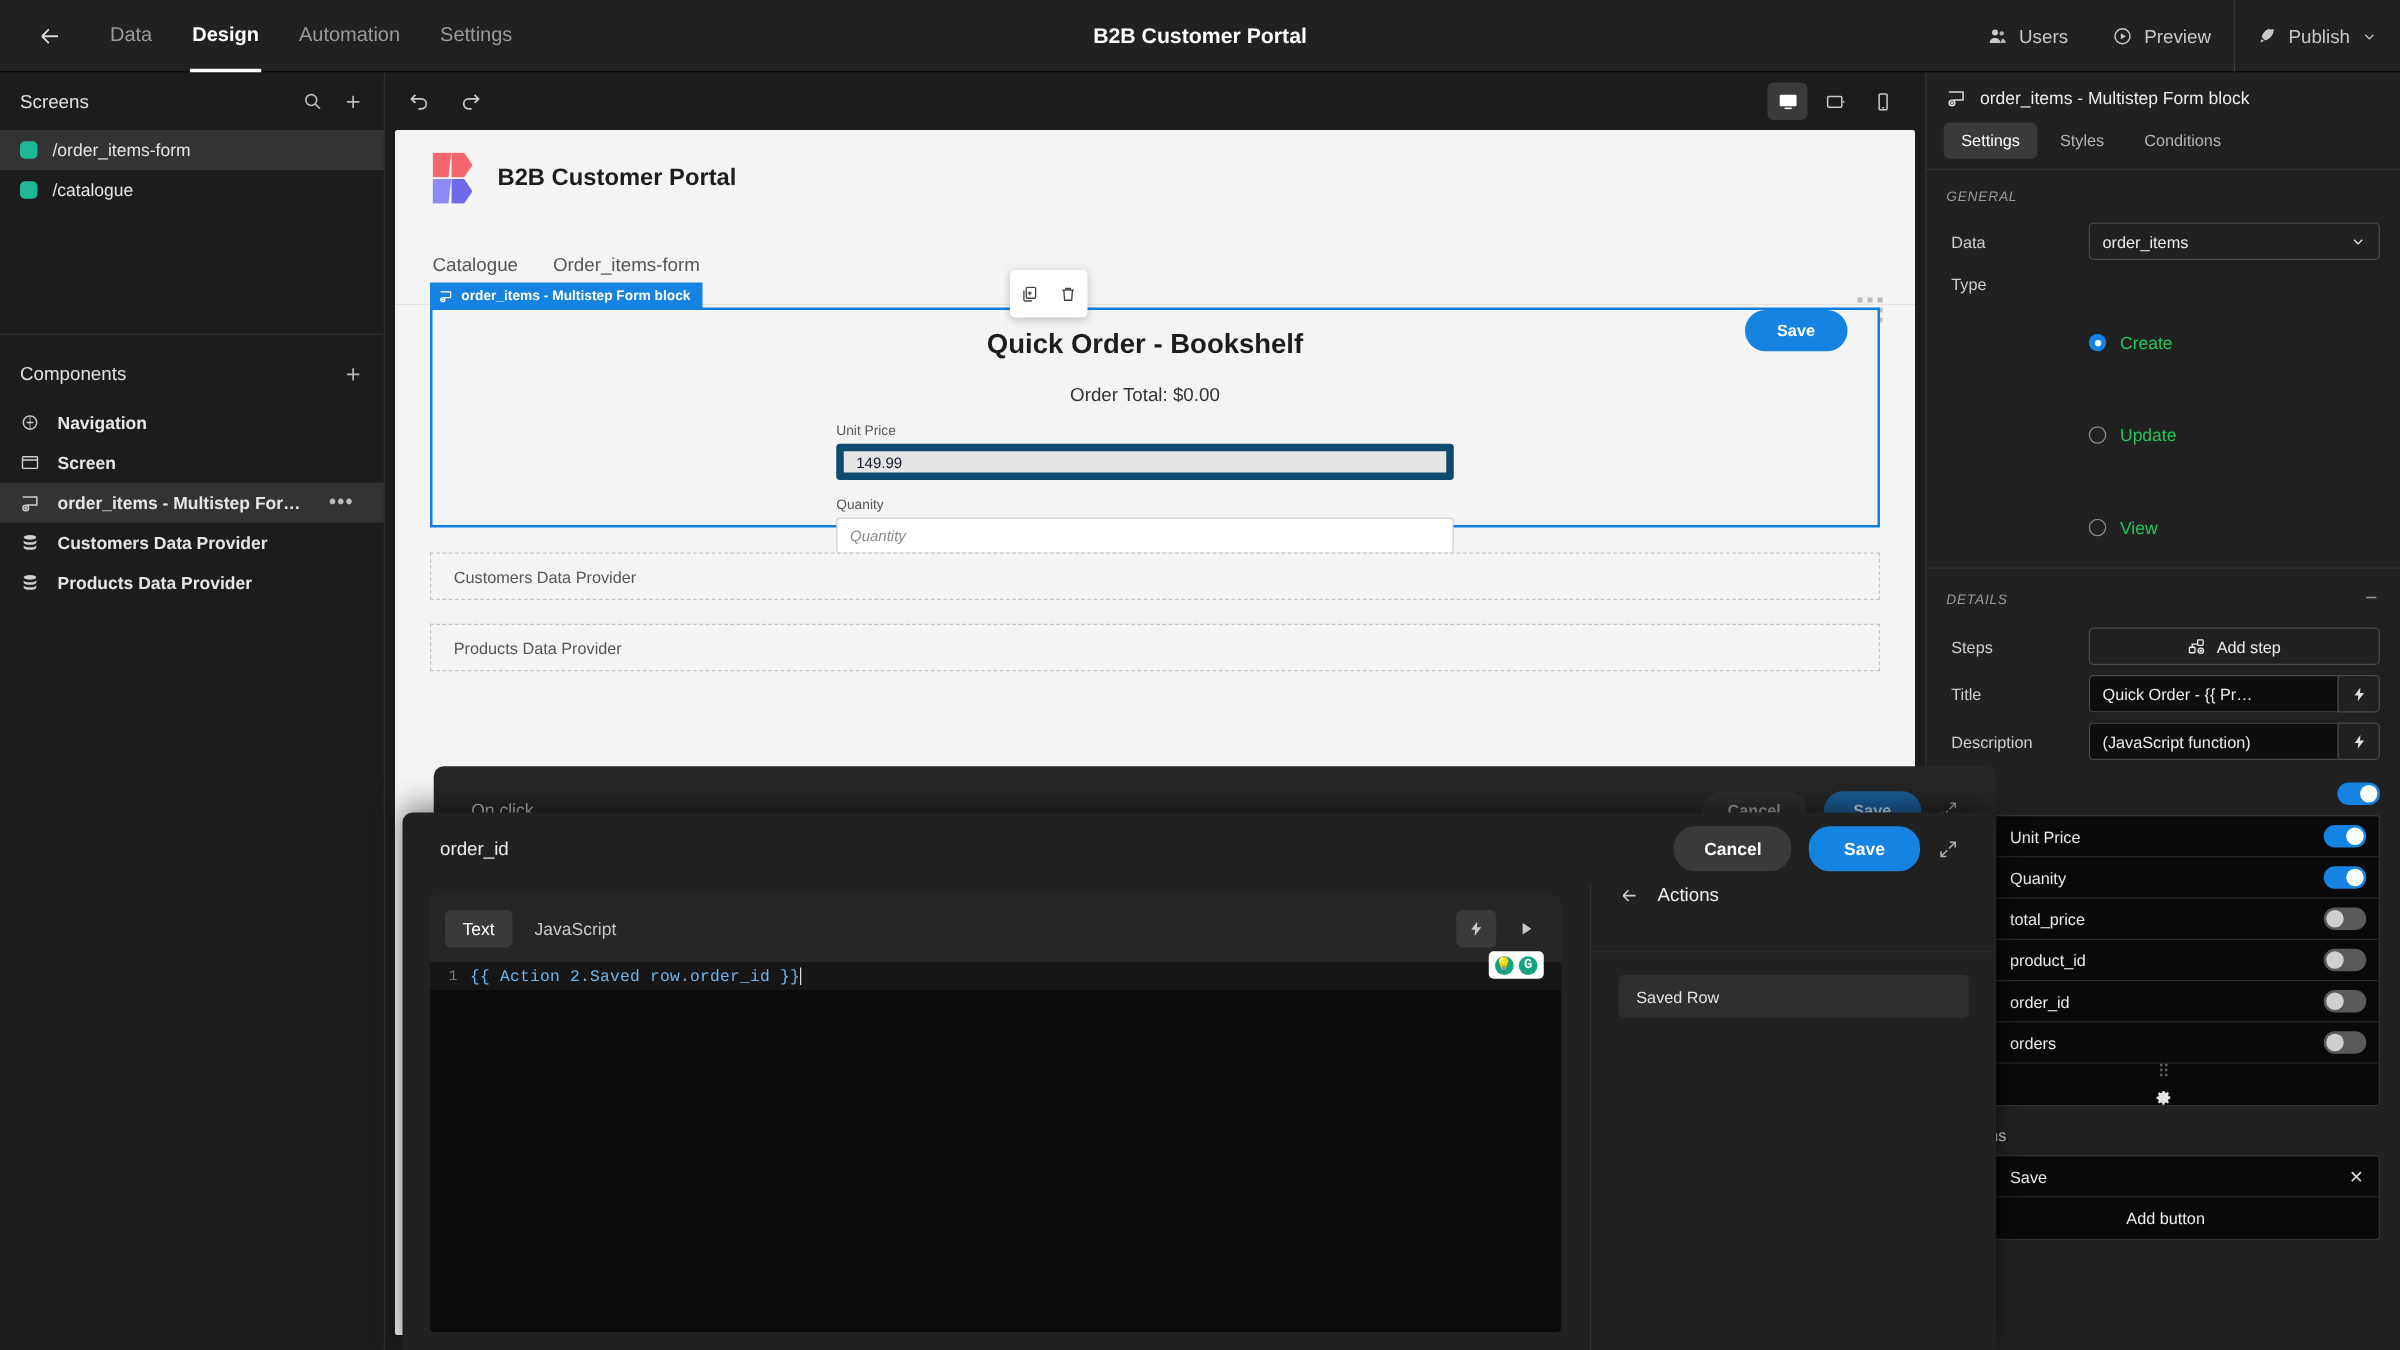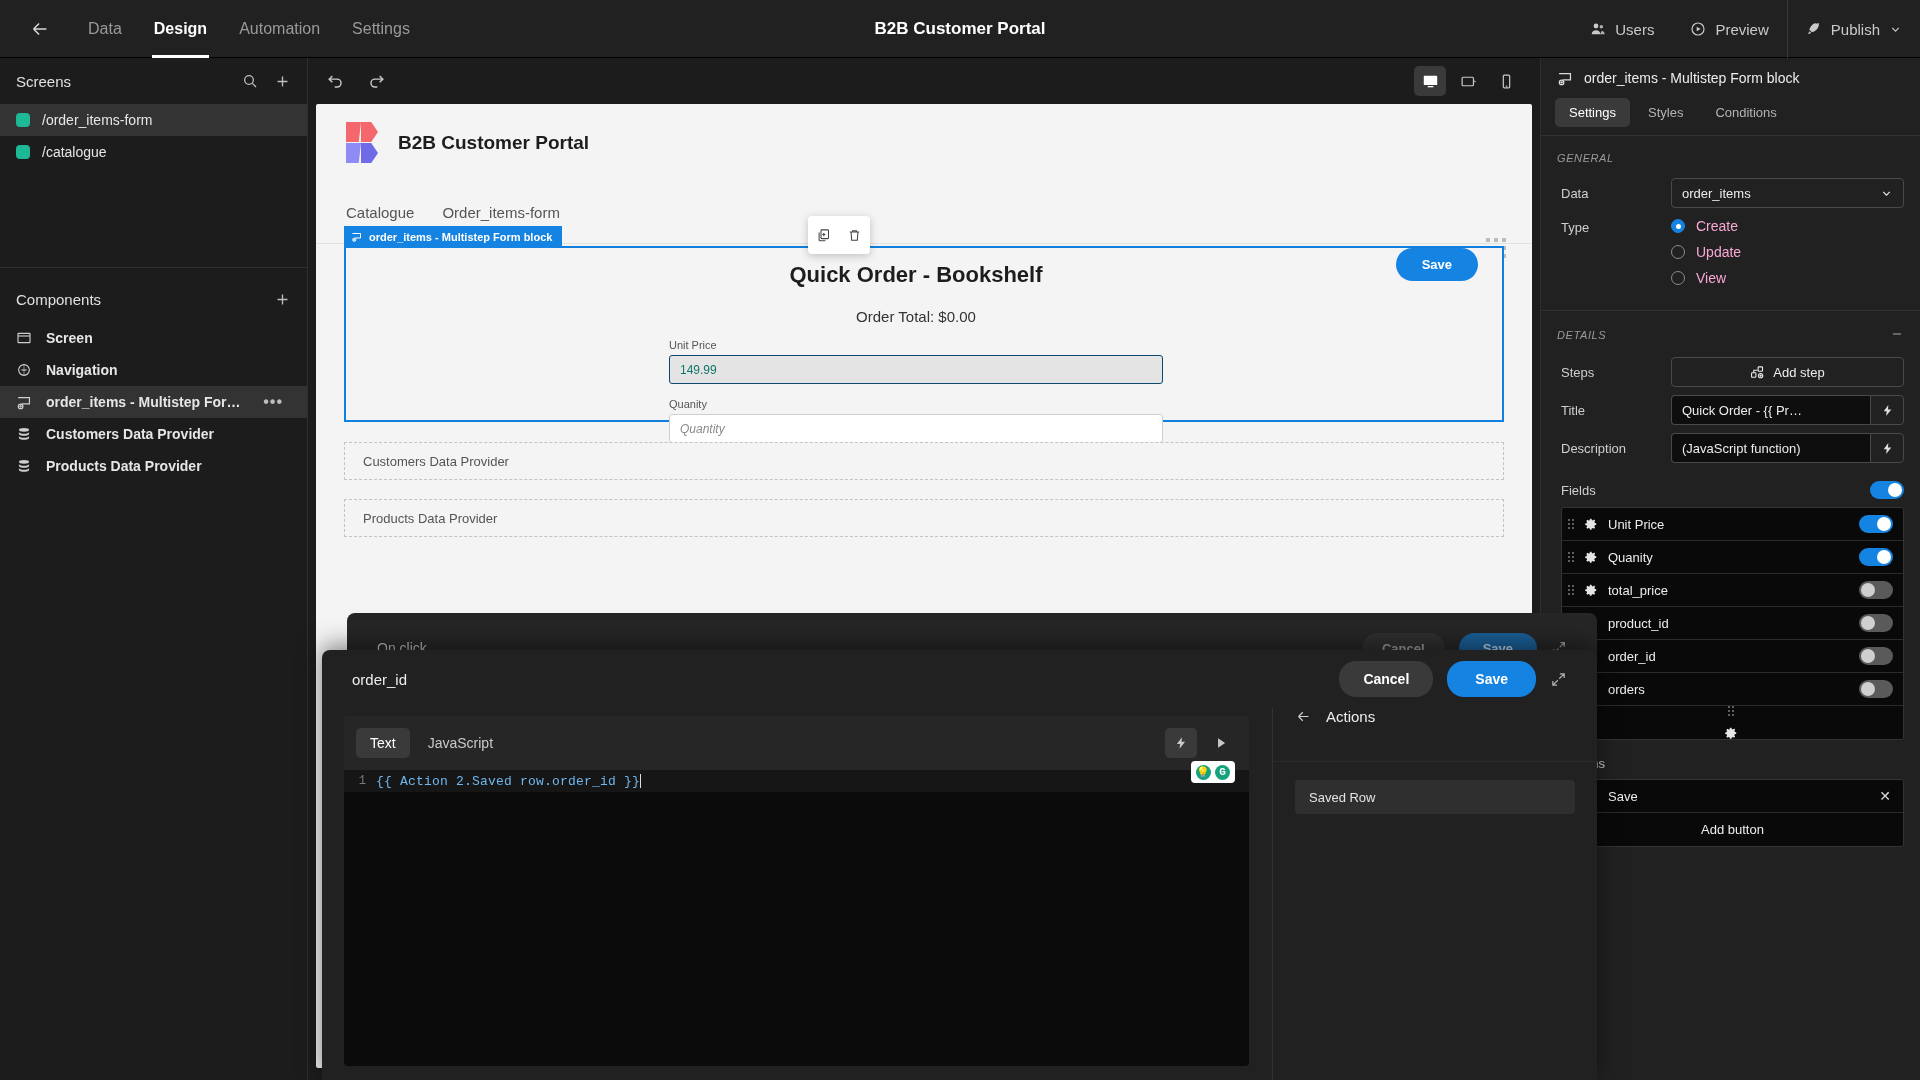--- a/index.html
+++ b/index.html
@@ -149,21 +149,21 @@
     font-size: 13px; font-weight: bold; border: none; border-radius: 18px;
     padding: 9px 26px; cursor: pointer;
   }
   .fb-total { text-align: center; font-size: 15px; color: #333; margin-top: 20px; }
   .fb-field { width: 494px; margin: 14px auto 0; }
   .fb-label { font-size: 11px; color: #555; margin-bottom: 4px; }
   .fb-input {
     width: 100%; height: 29px; border-radius: 3px; font-size: 12px;
     padding: 0 10px; display: flex; align-items: center;
   }
-  .fb-input.readonly { background: #e4e4e4; border: 1px solid #0c4a6e; color: #0f766e; }
+  .fb-input.readonly { background: #e4e4e4; border: 6px solid #0c4a6e; color: #0f172a; }
   .fb-input.editable { background: #fff; border: 1px solid #cfcfcf; color: #8a8a8a; font-style: italic; }
 
   .dash-block {
     position: absolute; left: 28px; right: 28px; height: 38px;
     border: 1px dashed #c3c3c3; display: flex; align-items: center;
     padding-left: 18px; font-size: 13px; color: #555; background: #f4f4f4;
   }
 
   
   .rightbar {
@@ -189,21 +189,21 @@
   }
   .rp-row .rk { width: 110px; font-size: 13px; color: #cfcfcf; flex: none; }
   .rp-row .rv { flex: 1; display: flex; align-items: center; }
   .rp-select {
     width: 100%; height: 30px; background: #212121; border: 1px solid #4a4a4a;
     border-radius: 4px; color: #ededed; font-size: 13px;
     display: flex; align-items: center; justify-content: space-between;
     padding: 0 10px; cursor: pointer;
   }
   .radio-group { display: flex; flex-direction: column; gap: 10px; padding: 2px 0; }
-  .radio-opt { display: flex; align-items: center; gap: 11px; font-size: 14px; color: #f9a8d4; cursor: pointer; }
+  .radio-opt { display: flex; align-items: center; gap: 11px; font-size: 14px; color: #22c55e; cursor: pointer; margin-top: 48px; }
   .radio {
     width: 14px; height: 14px; border-radius: 50%; border: 1.5px solid #8a8a8a; flex: none;
     display: flex; align-items: center; justify-content: center;
   }
   .radio.on { border-color: #1583e2; background: #1583e2; }
   .radio.on::after { content: ""; width: 5px; height: 5px; border-radius: 50%; background: #fff; }
   .btn-outline {
     width: 100%; height: 30px; border: 1px solid #4a4a4a; border-radius: 4px;
     background: transparent; color: #ededed; font-size: 13px; cursor: pointer;
     display: flex; align-items: center; justify-content: center; gap: 8px;
@@ -429,35 +429,35 @@
           <svg width="17" height="17" viewBox="0 0 24 24" fill="none" stroke="currentColor" stroke-width="1.9">
             <path d="M12 5v14M5 12h14"></path>
             </svg>
         </span>
       </div>
     </div>
 
     <div class="comp-item">
       <span class="comp-icon">
         <svg width="16" height="16" viewBox="0 0 24 24" fill="none" stroke="currentColor" stroke-width="1.7">
-          <rect x="3" y="5" width="18" height="14" rx="1"></rect>
-            <path d="M3 9h18"></path>
-          </svg>
-      </span>
-      <span class="ci-label">Screen</span>
-    </div>
-    <div class="comp-item">
-      <span class="comp-icon">
-        <svg width="16" height="16" viewBox="0 0 24 24" fill="none" stroke="currentColor" stroke-width="1.7">
           <circle cx="12" cy="12" r="8"></circle>
             <path d="M12 4v16" opacity=".55"></path>
             <path d="M8 12h8"></path>
           </svg>
       </span>
       <span class="ci-label">Navigation</span>
+    </div>
+    <div class="comp-item">
+      <span class="comp-icon">
+        <svg width="16" height="16" viewBox="0 0 24 24" fill="none" stroke="currentColor" stroke-width="1.7">
+          <rect x="3" y="5" width="18" height="14" rx="1"></rect>
+            <path d="M3 9h18"></path>
+          </svg>
+      </span>
+      <span class="ci-label">Screen</span>
     </div>
     <div class="comp-item active">
       <span class="comp-icon">
         <svg width="17" height="17" viewBox="0 0 24 24" fill="none" stroke="currentColor" stroke-width="1.7">
           <path d="M3 5h16v9H8"></path>
             <circle cx="6.5" cy="17.5" r="3.2"></circle>
             <path d="M6.5 15.8v3.4M4.8 17.5h3.4"></path>
           </svg>
       </span>
       <span class="ci-label">order_items - Multistep For…</span>

